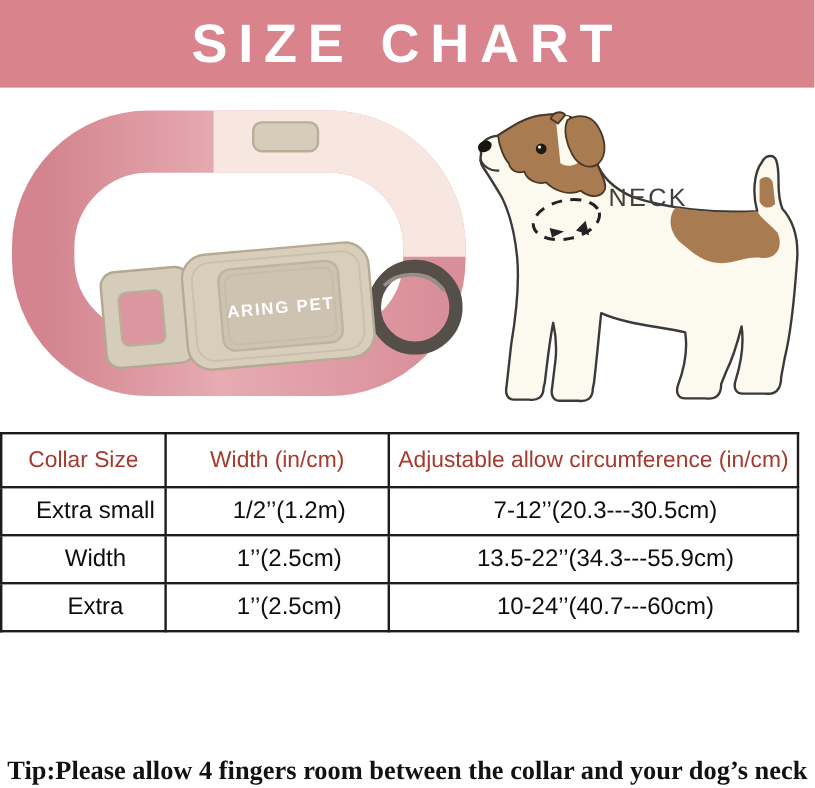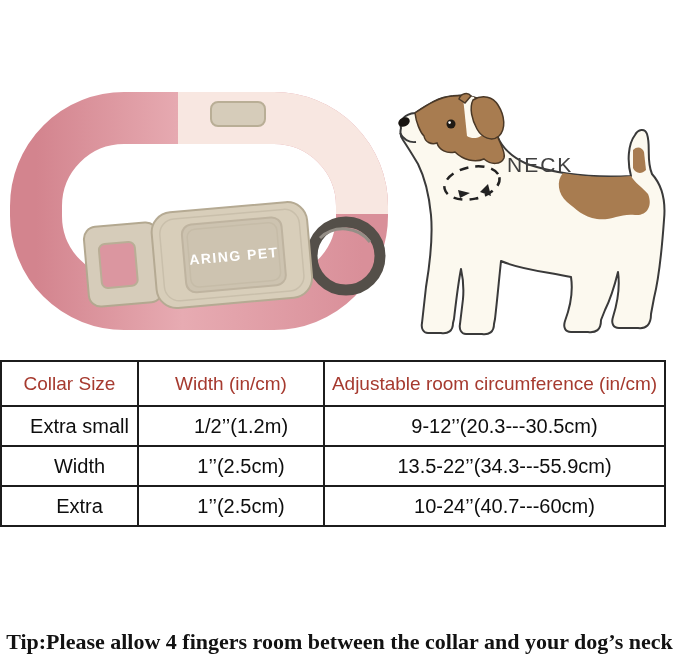--- a/index.html
+++ b/index.html
@@ -35,20 +35,23 @@
     position:absolute;left:0;top:629px;width:679px;text-align:center;
     font-family:"Liberation Serif",serif;font-weight:700;font-size:22px;color:#121212;
   }
   svg text{font-family:"Liberation Sans",sans-serif;}
 </style>
 </head>
 <body>
 
 <div class="stage">
 
+  <div class="banner">
+    <div class="banner-title">SIZE CHART</div>
+  </div>
 
   <div class="collar-wrap">
     <svg width="385" height="265" viewBox="0 0 385 265">
       <defs>
         <linearGradient id="pinkGrad" x1="0" y1="0" x2="1" y2="0">
           <stop offset="0" stop-color="#d3848e"></stop>
           <stop offset="0.45" stop-color="#e7abb2"></stop>
           <stop offset="1" stop-color="#d98f99"></stop>
         </linearGradient>
         <linearGradient id="pinkGrad2" x1="0" y1="0" x2="0" y2="1">
@@ -168,28 +171,28 @@
   <table class="size-table">
     <colgroup>
         <col style="width:137px">
         <col style="width:186px">
         <col style="width:341px">
       </colgroup>
     <thead>
       <tr>
         <th>Collar Size</th>
         <th>Width (in/cm)</th>
-        <th>Adjustable room circumference (in/cm)</th>
+        <th>Adjustable allow circumference (in/cm)</th>
       </tr>
     </thead>
     <tbody>
       <tr>
         <td>Extra small</td>
         <td>1/2’’(1.2m)</td>
-        <td>9-12’’(20.3---30.5cm)</td>
+        <td>7-12’’(20.3---30.5cm)</td>
       </tr>
       <tr>
         <td>Width</td>
         <td>1’’(2.5cm)</td>
         <td>13.5-22’’(34.3---55.9cm)</td>
       </tr>
       <tr>
         <td>Extra</td>
         <td>1’’(2.5cm)</td>
         <td>10-24’’(40.7---60cm)</td>

